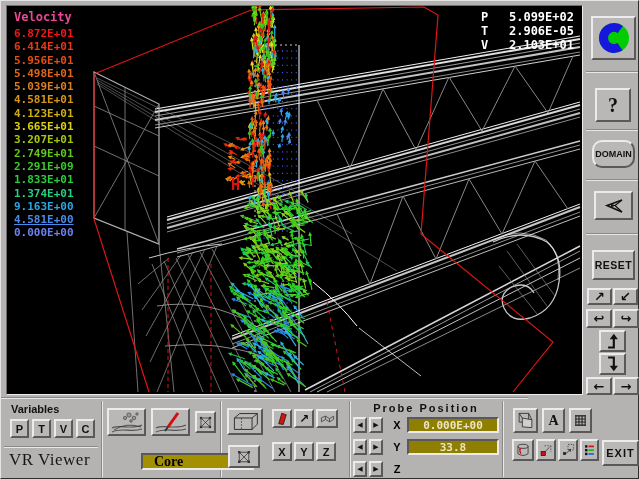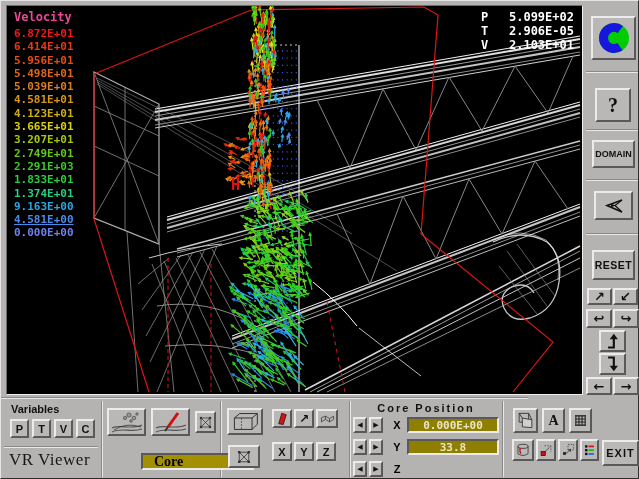--- a/index.html
+++ b/index.html
@@ -210,21 +210,21 @@
           <div class="legend-item" style="color: rgb(216, 149, 24);">4.581E+01</div>
 
           <div class="legend-item" style="color: rgb(207, 174, 18);">4.123E+01</div>
 
           <div class="legend-item" style="color: rgb(222, 210, 10);">3.665E+01</div>
 
           <div class="legend-item" style="color: rgb(166, 198, 14);">3.207E+01</div>
 
           <div class="legend-item" style="color: rgb(99, 200, 24);">2.749E+01</div>
 
-          <div class="legend-item" style="color: rgb(60, 200, 40);">2.291E+03</div>
+          <div class="legend-item" style="color: rgb(60, 200, 40);">2.291E+09</div>
 
           <div class="legend-item" style="color: rgb(44, 204, 62);">1.833E+01</div>
 
           <div class="legend-item" style="color: rgb(38, 207, 134);">1.374E+01</div>
 
           <div class="legend-item" style="color: rgb(42, 166, 228);">9.163E+00</div>
 
           <div class="legend-item" style="color: rgb(74, 140, 232); text-decoration: underline;">4.581E+00</div>
 
           <div class="legend-item" style="color: rgb(110, 128, 238);">0.000E+00</div>
@@ -257,21 +257,21 @@
       <svg width="36" height="36" viewBox="0 0 36 36">
         <circle cx="18" cy="18" r="15" fill="#00cc00"></circle>
         <circle cx="18" cy="18" r="10.5" fill="none" stroke="#1616dd" stroke-width="9" stroke-dasharray="45.8 20.2" transform="rotate(55 18 18)"></circle>
       </svg>
     </div>
     <div class="groove-h" style="left:2px;right:2px;top:70px;"></div>
 
     <div class="btn" style="left:11px;top:87px;width:36px;height:34px;font:bold 20px 'Liberation Serif',serif;">?</div>
     <div class="groove-h" style="left:2px;right:2px;top:128px;"></div>
 
-    <div class="btn" style="left:8px;top:139px;width:43px;height:28px;font:bold 9px 'Liberation Sans',sans-serif;">DOMAIN</div>
+    <div class="btn" style="left:8px;top:139px;width:43px;height:28px;font:bold 9px 'Liberation Sans',sans-serif;border-radius:10px;">DOMAIN</div>
     <div class="groove-h" style="left:2px;right:2px;top:178px;"></div>
 
     <div class="btn" style="left:10px;top:190px;width:39px;height:29px;">
       <svg width="24" height="18" viewBox="0 0 24 18">
         <path d="M20,3 L5,8.5 L20,15" fill="none" stroke="#111" stroke-width="1.6"></path>
         <path d="M20,3 L13,8.5 L20,15" fill="none" stroke="#111" stroke-width="1.2"></path>
         <polygon points="9,6.8 14,8.5 9,10.2" fill="#111"></polygon>
       </svg>
     </div>
     <div class="groove-h" style="left:2px;right:2px;top:232px;"></div>
@@ -391,21 +391,21 @@
     </div>
     <div class="axislist">
 
         <div class="btn axisbtn">X</div>
 
         <div class="btn axisbtn">Y</div>
 
         <div class="btn axisbtn">Z</div>
       </div>
 
-    <div class="probe-title">Core Position</div>
+    <div class="probe-title">Probe Position</div>
     <div class="probe-rows">
 
         <div class="probe-row">
           <div class="btn">
             <span>◀</span>
           </div>
           <div class="btn">
             <span>▶</span>
           </div>
           <div class="probe-axis">X</div>

